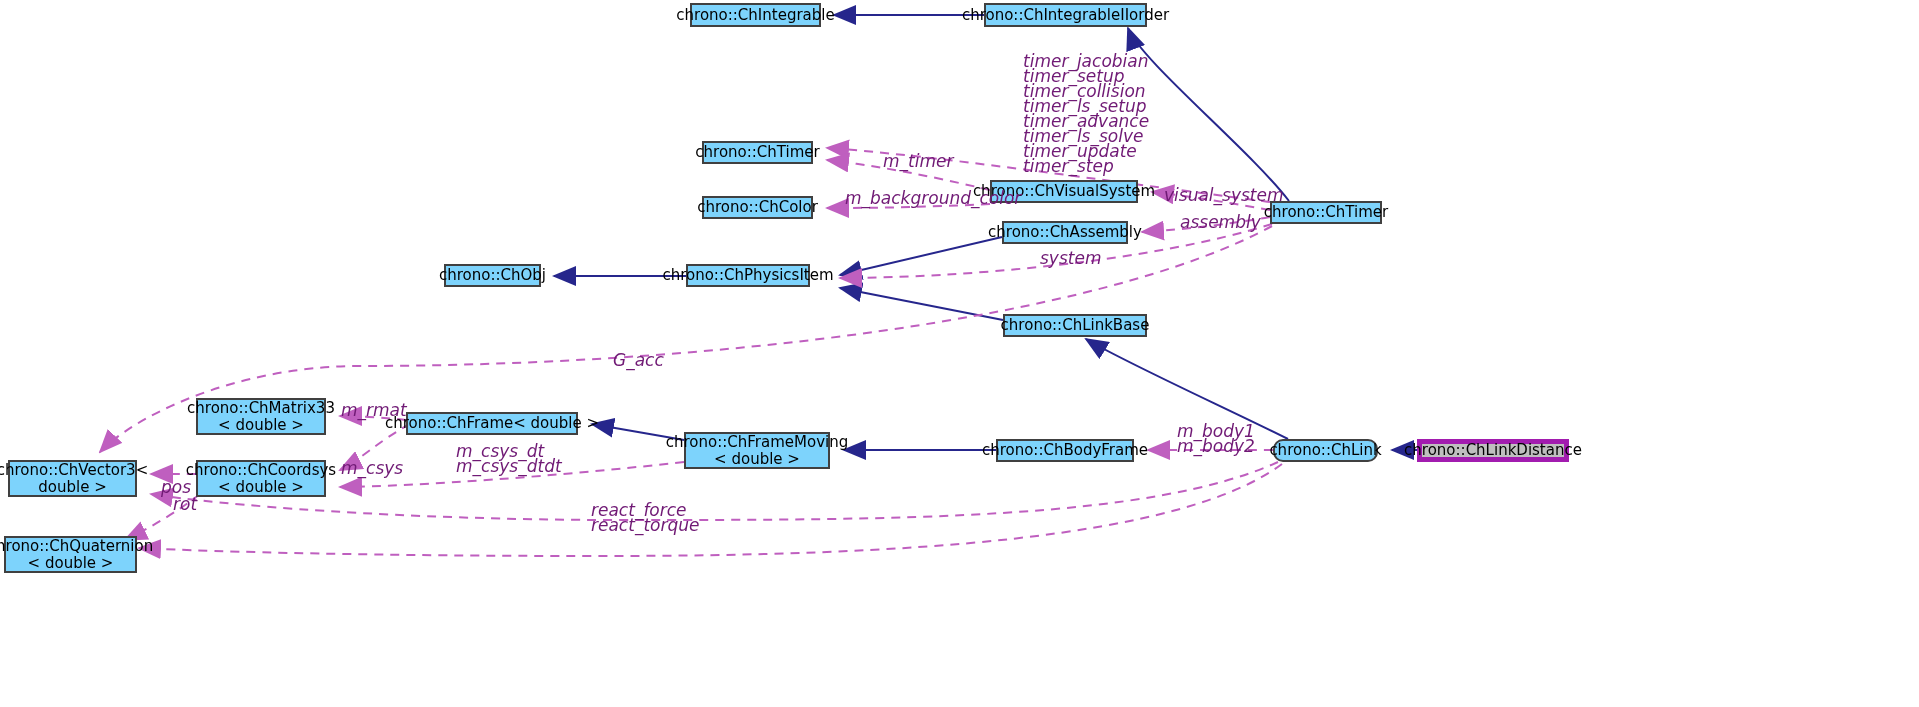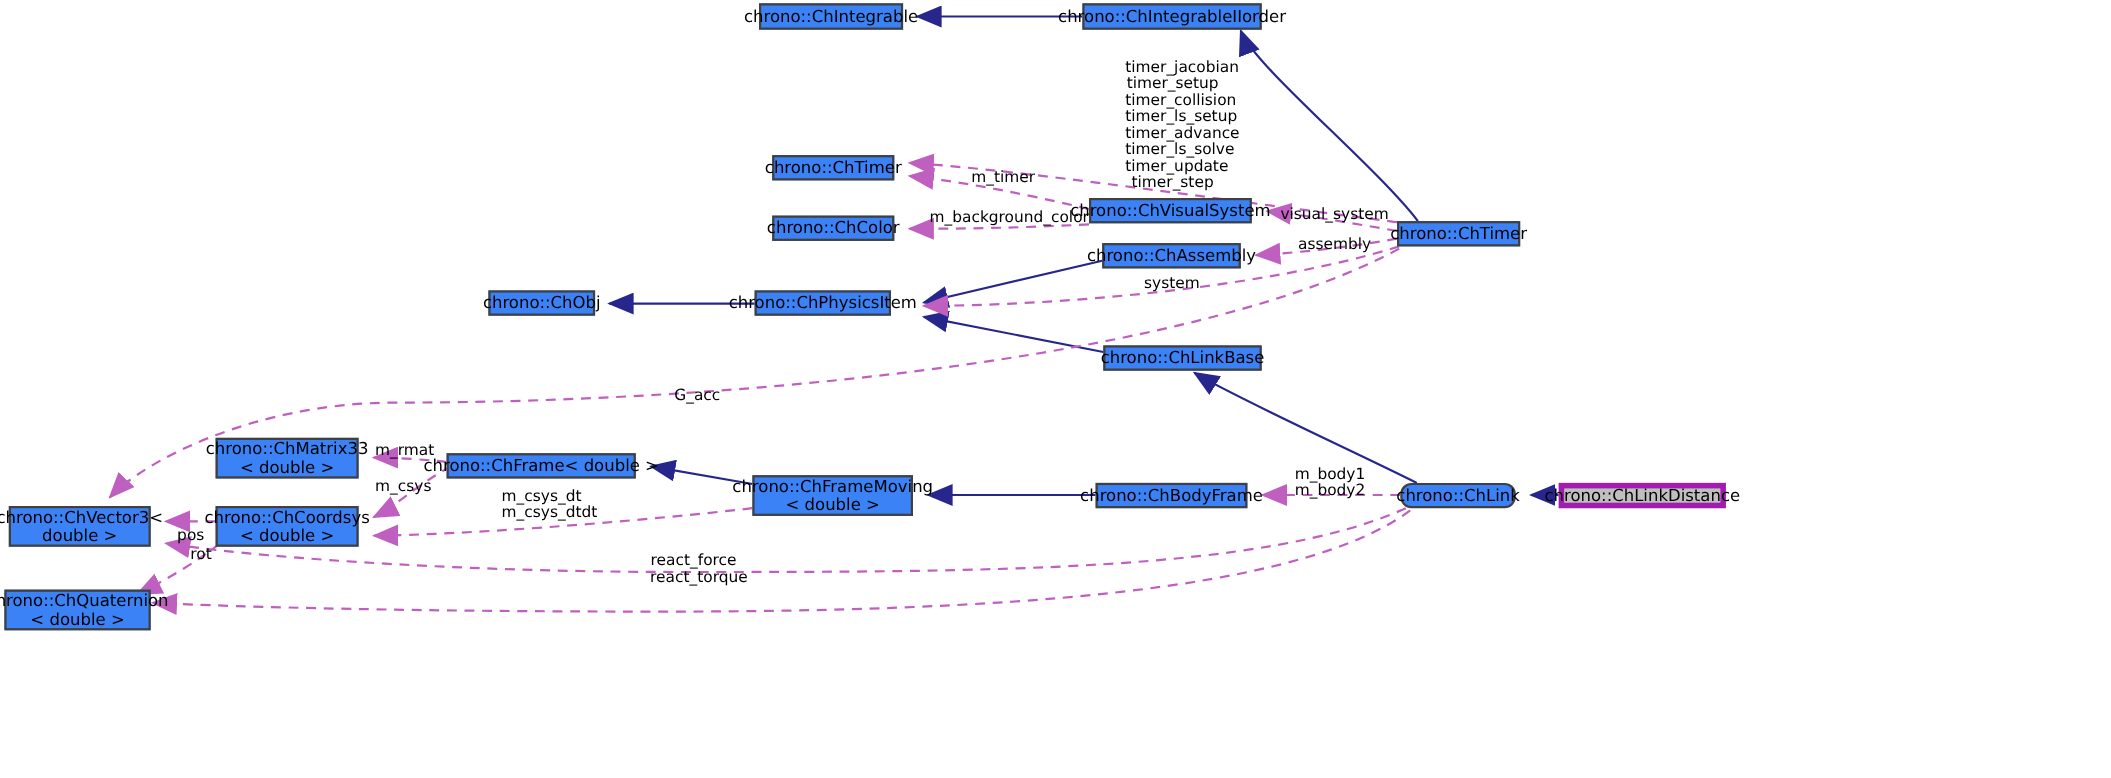--- a/index.html
+++ b/index.html
@@ -20,47 +20,48 @@
     left: 0;
     top: 0;
     width: 1919px;
     height: 707px;
     pointer-events: none;
   }
   .node {
     position: absolute;
     box-sizing: border-box;
     border: 1px solid #404040;
-    background: #3b82f6;
+    background: #7dd3fc;
     color: #000000;
     font-size: 15px;
     line-height: 17px;
     text-align: center;
     display: flex;
     align-items: center;
     justify-content: center;
     white-space: pre;
     z-index: 3;
   }
   .node.thick {
     border: 2px solid #404040;
   }
   .node.highlight {
     background: #bfbfbf;
     border: 5px solid #a21caf;
   }
   .edge-label {
     position: absolute;
-    color: #000000;
-    font-size: 14px;
+    color: #701a75;
+    font-size: 17px;
     line-height: 15px;
     text-align: center;
     white-space: pre;
     z-index: 4;
     background: transparent;
+    font-style: italic;
   }
 </style>
 </head>
 <body>
 
 <div id="canvas">
 
   <svg id="edges" viewBox="0 0 1919 707" width="1919" height="707" xmlns="http://www.w3.org/2000/svg">
     <defs>
       <marker id="inh-arrow" viewBox="0 0 12 10" refX="11" refY="5" markerWidth="12" markerHeight="10" orient="auto-start-reverse">
@@ -185,21 +186,21 @@
   <div class="edge-label" style="left:845px;top:191px;width:137px;">m_background_color</div>
 
   <div class="edge-label" style="left:1180px;top:215px;width:57px;">assembly</div>
 
   <div class="edge-label" style="left:1040px;top:251px;width:48px;">system</div>
 
   <div class="edge-label" style="left:613px;top:353px;width:40px;">G_acc</div>
 
   <div class="edge-label" style="left:341px;top:403px;width:49px;">m_rmat</div>
 
-  <div class="edge-label" style="left:341px;top:435px;width:47px;">m_csys</div>
+  <div class="edge-label" style="left:341px;top:461px;width:47px;">m_csys</div>
 
   <div class="edge-label" style="left:1177px;top:424px;width:58px;">m_body1
 m_body2</div>
 
   <div class="edge-label" style="left:456px;top:444px;width:72px;">m_csys_dt
 m_csys_dtdt</div>
 
   <div class="edge-label" style="left:161px;top:480px;width:24px;">pos</div>
 
   <div class="edge-label" style="left:173px;top:497px;width:19px;">rot</div>

